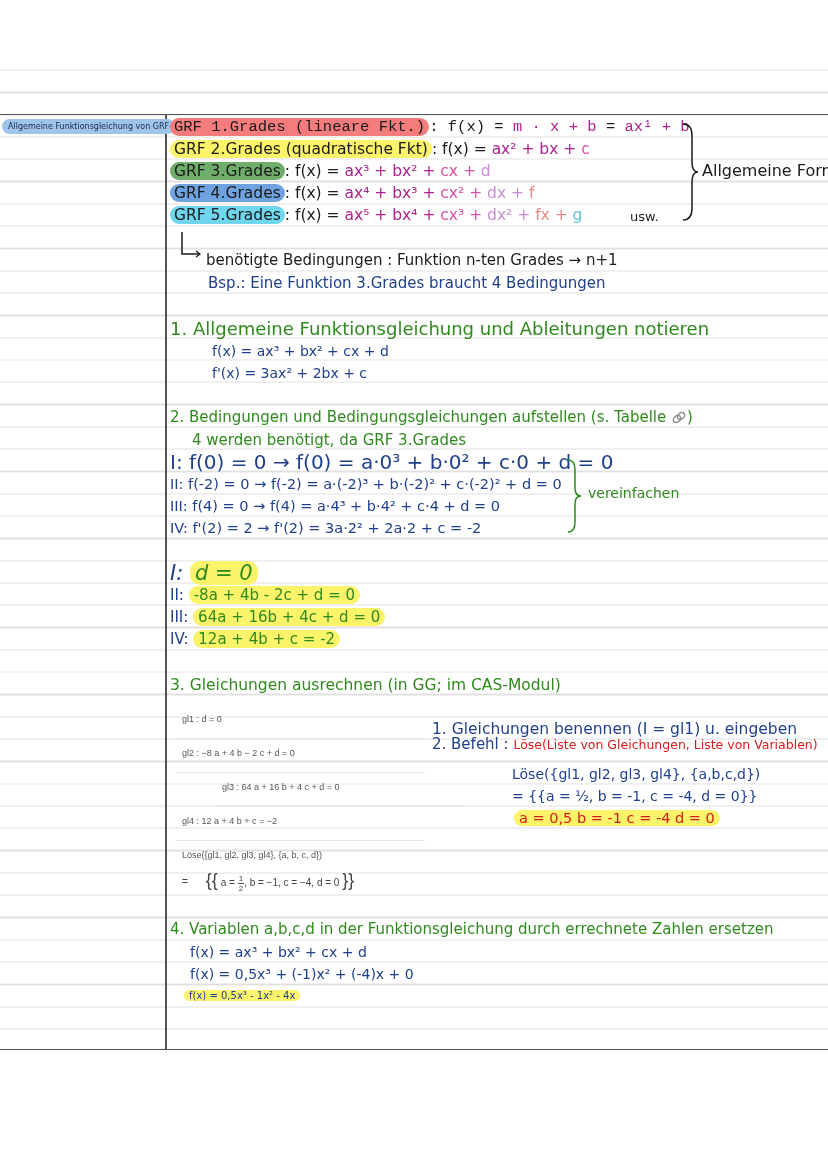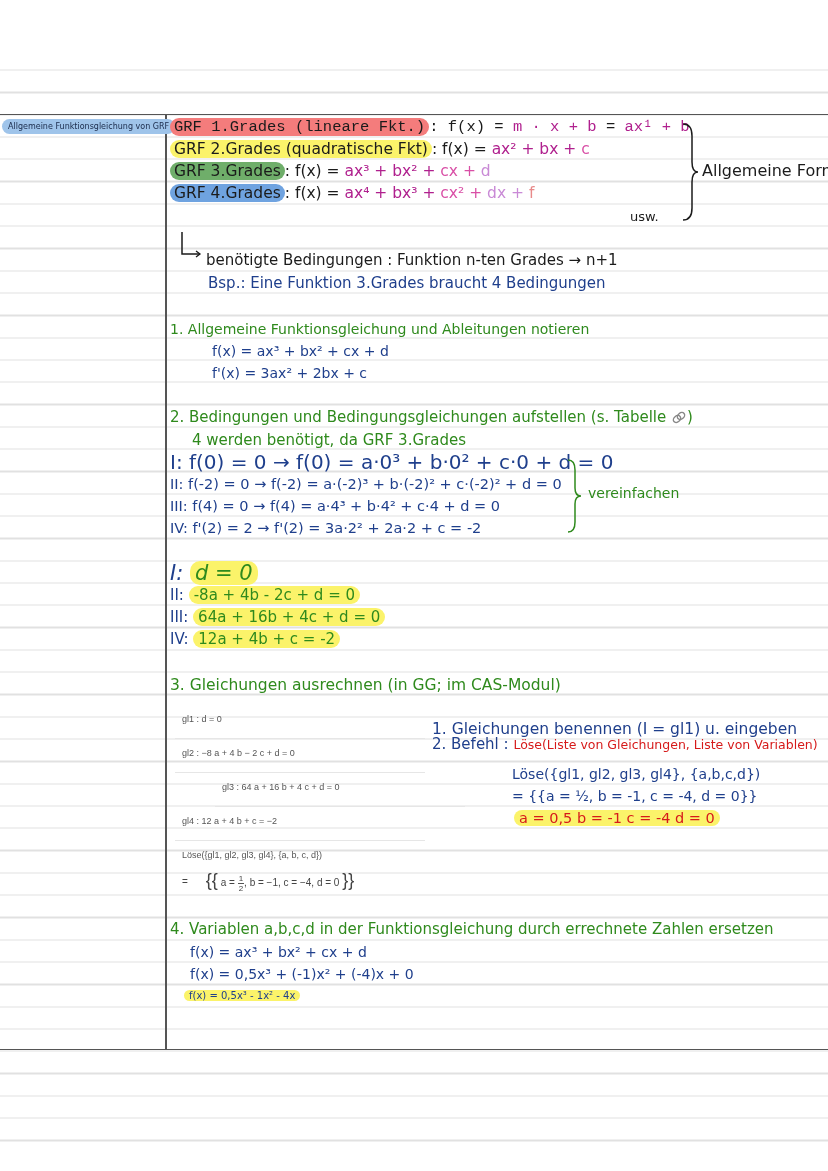--- a/index.html
+++ b/index.html
@@ -1,20 +1,20 @@
 <!DOCTYPE html>
 <html><head>
 <meta charset="utf-8">
 <style>
   * { box-sizing: border-box; margin: 0; padding: 0; }
   html, body { width: 828px; height: 1171px; background: #ffffff; overflow: hidden; }
   body { position: relative; font-family: "DejaVu Sans", sans-serif; }
 
   .page {
-    position: absolute; left: 0; top: 0; width: 828px; height: 1171px;
+    position: absolute; left: 0; top: 0; width: 828px; height: 1050px;
     background-image: repeating-linear-gradient(to bottom,
       transparent 0px, transparent 21px, #e1e1e1 21px, #e1e1e1 22.3px);
     background-position: 0 48.5px;
   }
   .blank-top { position: absolute; left: 0; top: 0; width: 828px; height: 66px; background: #fff; }
   .blank-bottom { position: absolute; left: 0; top: 1150px; width: 828px; height: 21px; background: #fff; }
 
   .table-frame {
     position: absolute; left: 0; top: 114px; width: 828px; height: 936px;
     border-top: 1.5px solid #555; border-bottom: 1.5px solid #555;
@@ -80,35 +80,40 @@
   <div class="hand grf-row" style="top:160px;">
     <span class="hl" style="background:#6fae6a;">GRF 3.Grades</span><span>:</span>
     <span>f(x) =</span>
     <span class="m">ax³ + bx² + </span><span class="c2">cx + </span><span class="c3">d</span>
   </div>
   <div class="hand grf-row" style="top:182px;">
     <span class="hl" style="background:#6fa3e0;">GRF 4.Grades</span><span>:</span>
     <span>f(x) =</span>
     <span class="m">ax⁴ + bx³ + </span><span class="c2">cx² + </span><span class="c3">dx + </span><span class="c4">f</span>
   </div>
+  <div class="hand grf-row" style="top:204px;">
+    <span class="hl" style="background:#6fd6ee;">GRF 5.Grades</span><span>:</span>
+    <span>f(x) =</span>
+    <span class="m">ax⁵ + bx⁴ + </span><span class="c2">cx³ + </span><span class="c3">dx² + </span><span class="c4">fx + </span><span class="c5">g</span>
+  </div>
   <div class="hand dark" style="left:630px; top:206px; font-size:13px;">usw.</div>
 
   <svg class="brace" style="left:680px; top:122px;" width="20" height="100">
     <path d="M3 2 Q12 2 12 14 L12 40 Q12 50 18 50 Q12 50 12 60 L12 86 Q12 98 3 98" fill="none" stroke="#1b1b1b" stroke-width="1.5"></path>
   </svg>
   <div class="hand dark" style="left:702px; top:160px; font-size:16px;">Allgemeine Form</div>
 
   <svg style="position:absolute; left:180px; top:232px;" width="24" height="28">
     <path d="M2 0 L2 22 L20 22" fill="none" stroke="#1b1b1b" stroke-width="1.5"></path>
     <path d="M16 19 L20 22 L16 25" fill="none" stroke="#1b1b1b" stroke-width="1.3"></path>
   </svg>
   <div class="hand dark" style="left:206px; top:249px; font-size:15px;">benötigte Bedingungen : Funktion n-ten Grades → n+1</div>
   <div class="hand blue" style="left:208px; top:272px; font-size:15px;">Bsp.: Eine Funktion 3.Grades braucht 4 Bedingungen</div>
 
-  <div class="hand green" style="left:170px; top:318px; font-size:14px;">1. Allgemeine Funktionsgleichung und Ableitungen notieren</div>
+  <div class="hand green" style="left:170px; top:318px; font-size:18px;">1. Allgemeine Funktionsgleichung und Ableitungen notieren</div>
   <div class="hand blue" style="left:212px; top:340px; font-size:14px;">f(x) = ax³ + bx² + cx + d</div>
   <div class="hand blue" style="left:212px; top:362px; font-size:14px;">f'(x) = 3ax² + 2bx + c</div>
 
   <div class="hand green" style="left:170px; top:406px; font-size:15px;">
     <span>2. Bedingungen und Bedingungsgleichungen aufstellen (s. Tabelle</span>
     <svg class="icon-link" viewBox="0 0 16 14">
       <ellipse cx="6" cy="8" rx="4" ry="3" transform="rotate(-40 6 8)" fill="none" stroke="#888" stroke-width="1.4"></ellipse>
       <ellipse cx="10" cy="5" rx="4" ry="3" transform="rotate(-40 10 5)" fill="none" stroke="#888" stroke-width="1.4"></ellipse>
     </svg><span>)</span>
   </div>

